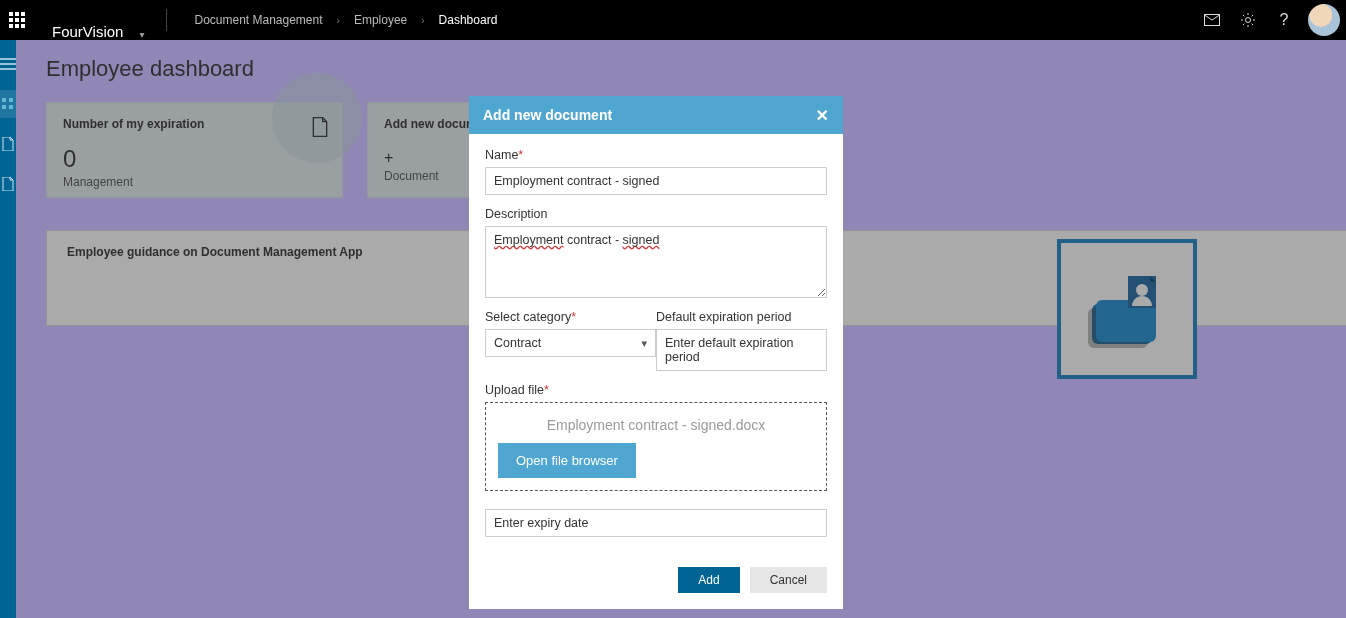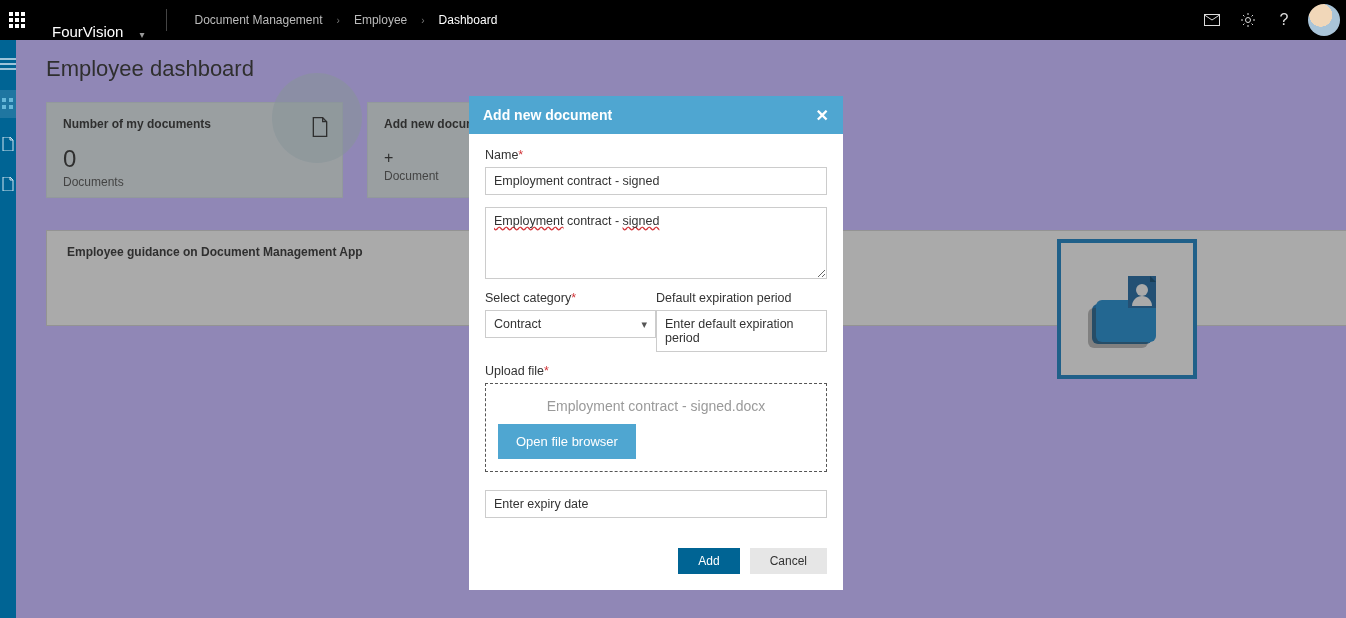--- a/index.html
+++ b/index.html
@@ -169,23 +169,23 @@
 
     <div class="tiles">
       <div class="tile">
         <div class="bg-circ"></div>
         <div class="corner-icon">
           <svg width="16" height="20" viewBox="0 0 12 14">
               <path d="M1 0h7l3 3v11H1z" fill="none" stroke="#333"></path>
               <path d="M8 0v3h3" fill="none" stroke="#333"></path>
             </svg>
         </div>
-        <div class="tile-title">Number of my documents</div>
+        <div class="tile-title">Number of my expiration</div>
         <div class="big">0</div>
-        <div class="subt">Documents</div>
+        <div class="subt">Management</div>
       </div>
       <div class="tile add">
         <div class="tile-title">Add new document</div>
         <div class="plus">+</div>
         <div class="subt">Document</div>
       </div>
     </div>
 
     <div class="guidance">
       <div class="g-title">Employee guidance on Document Management App</div>
@@ -208,20 +208,21 @@
       <div class="dialog-header">
         <span>Add new document</span>
         <span class="x">✕</span>
       </div>
       <div class="dialog-body">
         <div class="fg">
           <label><span>Name</span><span class="req">*</span></label>
           <input type="text" value="Employment contract - signed" style="">
         </div>
         <div class="fg">
+          <label>Description</label>
           <div contenteditable="true" class="" style="width: 100%; height: 72px; border: 1px solid rgb(204, 204, 204); font-size: 12.5px; padding: 6px 8px; resize: both; overflow: auto;"><span class="spell">Employment</span><span> contract - </span><span class="spell">signed</span></div>
         </div>
         <div class="row2">
           <div class="fg">
             <label><span>Select category</span><span class="req">*</span></label>
             <div class="select">
               <span>Contract</span>
               <span style="font-size:11px;color:#555;">▾</span>
             </div>
           </div>

